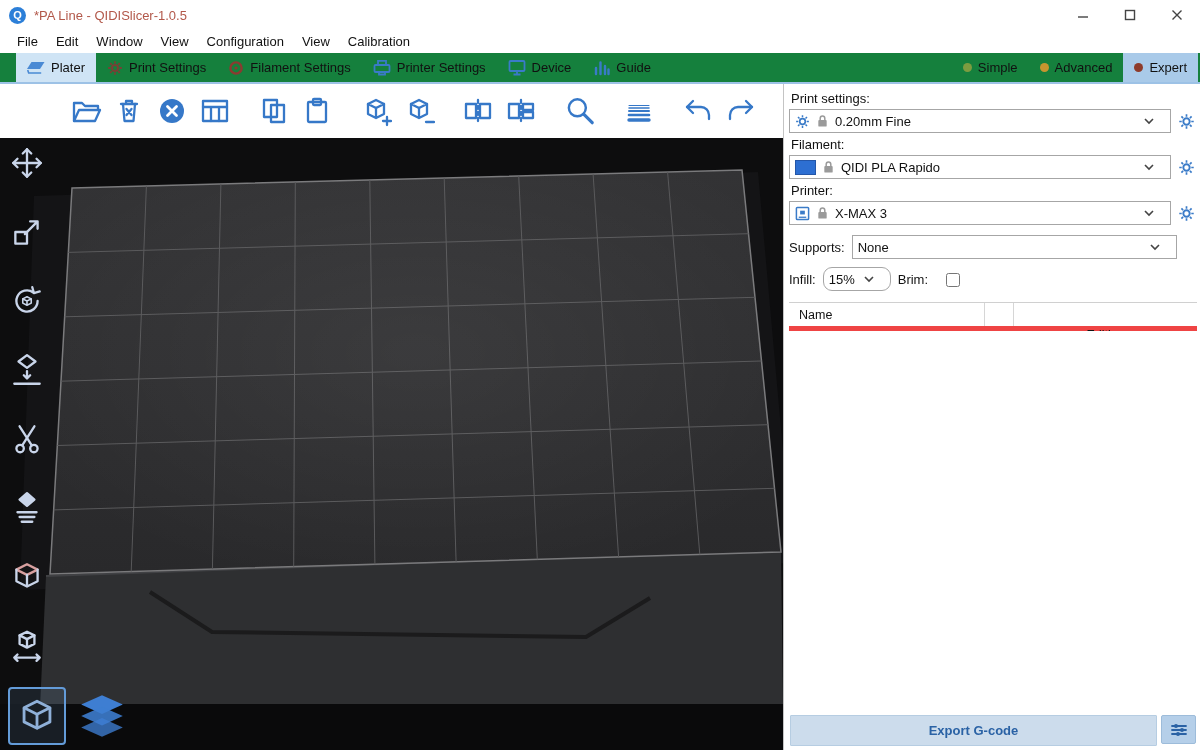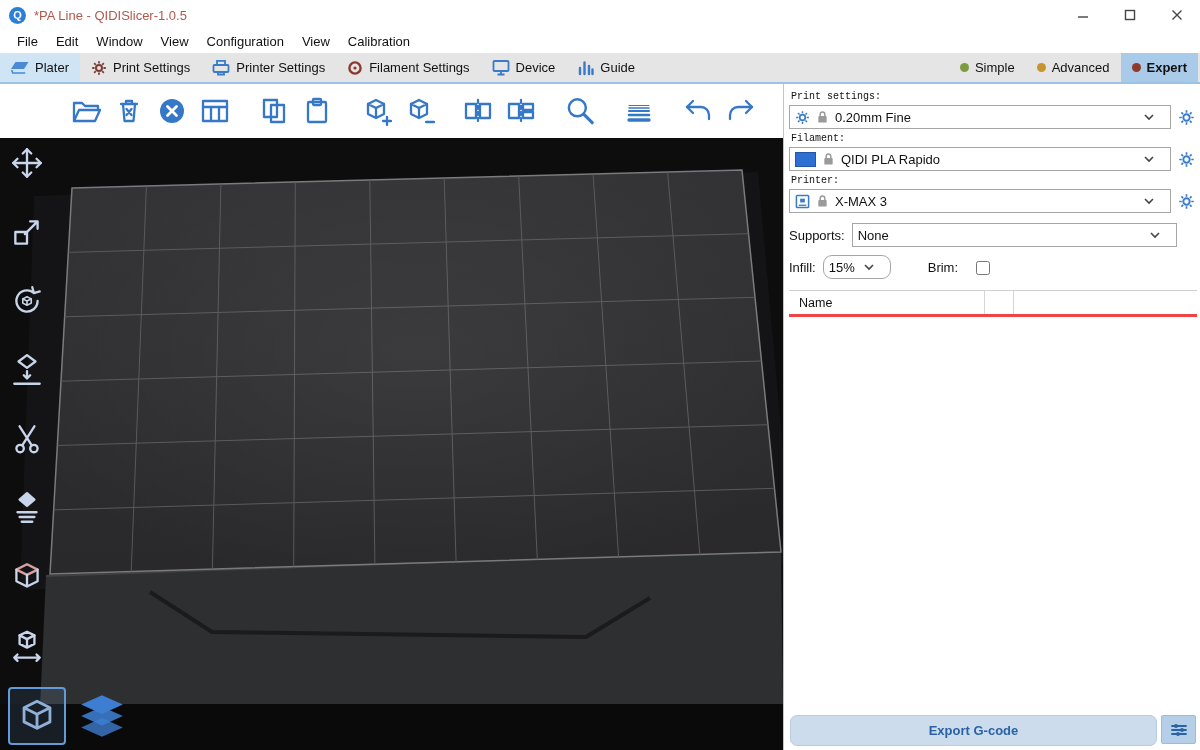--- a/index.html
+++ b/index.html
@@ -6,61 +6,61 @@
   body{width:1200px;height:750px;overflow:hidden;background:#fff;
        font-family:"Liberation Sans",sans-serif;font-size:13px;color:#111;}
   .titlebar{height:30px;display:flex;align-items:center;padding-left:9px;background:#fff;}
   .app-icon{width:17px;height:17px;border-radius:50%;background:#2c7fd8;color:#fff;
             display:flex;align-items:center;justify-content:center;font-size:11px;font-weight:bold;margin-right:8px;}
   .title-text{font-size:13px;color:#b2584a;}
   .win-controls{margin-left:auto;display:flex;height:100%;}
   .win-btn{width:47px;height:100%;display:flex;align-items:center;justify-content:center;}
   .menubar{height:23px;display:flex;align-items:center;padding-left:8px;}
   .menu-item{padding:0 9px;cursor:default;}
-  .tabbar{height:29px;display:flex;align-items:stretch;border-bottom:2px solid #9dc2e6;background:#e5e5e5;padding-left:0;}
+  .tabbar{height:29px;display:flex;align-items:stretch;border-bottom:2px solid #9dc2e6;background:#15803d;padding-left:16px;}
   .tab{display:flex;align-items:center;gap:6px;padding:0 11px;white-space:nowrap;}
   .tab.selected{background:#cfe4f5;}
   .modes{margin-left:auto;display:flex;align-items:stretch;padding-right:2px;}
   .mode{display:flex;align-items:center;gap:6px;padding:0 11px;}
-  .mode.selected{background:#a9cae9;font-weight:bold;}
+  .mode.selected{background:#a9cae9;font-weight:normal;}
   .dot{width:9px;height:9px;border-radius:50%;}
   .main{display:flex;height:666px;}
   .viewport{width:783px;position:relative;background:#0d0d0e;flex:none;}
   .top-toolbar{height:54px;background:#fff;display:flex;align-items:center;padding-left:66px;gap:3px;}
   .tb-btn{width:40px;height:40px;display:flex;align-items:center;justify-content:center;}
   .tb-gap{width:13px;}
   .scene{position:absolute;top:54px;left:0;width:783px;height:612px;}
   .left-toolbar{position:absolute;left:4px;top:56px;display:flex;flex-direction:column;gap:23px;z-index:3;}
   .lt-btn{width:46px;height:46px;display:flex;align-items:center;justify-content:center;}
   .view-switch{position:absolute;left:8px;bottom:5px;display:flex;align-items:center;gap:9px;z-index:3;}
   .vs-btn{width:54px;height:54px;display:flex;align-items:center;justify-content:center;border-radius:4px;}
   .vs-btn.active{border:2px solid #639bd8;background:rgba(130,180,230,0.12);}
   .sidebar{flex:1;border-left:1px solid #c4c4c4;background:#fff;display:flex;flex-direction:column;
            padding:5px 3px 3px 5px;box-sizing:border-box;}
-  .sb-label{font-size:10px;margin:2px 0 3px 2px;font-family:Liberation Mono, monospace;}
+  .sb-label{font-size:13px;margin:2px 0 3px 2px;}
   .preset-row{display:flex;align-items:center;gap:5px;margin-bottom:2px;}
   .combo{flex:1;height:24px;border:1px solid #a6a6a6;display:flex;align-items:center;
          padding:0 16px 0 5px;gap:6px;background:#fff;box-sizing:border-box;}
   .combo-text{font-size:13px;}
   .combo-arrow{margin-left:auto;display:flex;align-items:center;}
   .gear-btn{width:21px;height:24px;display:flex;align-items:center;justify-content:center;}
   .swatch{width:19px;height:13px;border:1px solid #2456a8;}
   .opts-row{display:flex;align-items:center;margin-top:8px;gap:7px;}
   .supports-combo{margin-right:20px;}
   .infill-combo{flex:none;width:68px;border-radius:9px;}
-  .brim-wrap{display:flex;align-items:flex-end;gap:18px;margin-left:30px;}
+  .brim-wrap{display:flex;align-items:flex-end;gap:18px;}
   .brim-check{width:14px;height:14px;margin:0;}
   .object-table{margin-top:11px;flex:1;display:flex;flex-direction:column;border-top:1px solid #d0d0d0;}
-  .table-header{display:flex;height:23px;border-bottom:3px solid #ef4444;font-size:12.5px;align-items:stretch;}
+  .table-header{display:flex;height:23px;border-bottom:5px solid #ef4444;font-size:12.5px;align-items:stretch;}
   .th-name{width:196px;display:flex;align-items:center;padding-left:10px;border-right:1px solid #d6d6d6;box-sizing:border-box;}
   .th-mid{width:28px;border-right:1px solid #d6d6d6;}
   .th-editing{flex:1;display:flex;align-items:center;justify-content:center;margin-top:32px;}
   .table-body{flex:1;background:#fff;}
   .export-row{display:flex;gap:4px;padding:3px 1px 1px 1px;}
-  .export-btn{flex:1;height:29px;background:#ccdcec;border:1px solid #b6cde2;border-radius:7px;
+  .export-btn{flex:1;height:29px;background:#ccdcec;border:1px solid #b6cde2;border-radius:1px;
               display:flex;align-items:center;justify-content:center;color:#2a62a5;font-weight:bold;font-size:13px;}
   .export-aux{width:35px;height:29px;background:#b5cfe9;border:1px solid #9dbcda;border-radius:2px;
               display:flex;align-items:center;justify-content:center;box-sizing:border-box;}
   svg{display:block;}
   .ic{stroke:#3678c8;fill:none;stroke-width:2.3;stroke-linecap:round;stroke-linejoin:round;}
   .icl{stroke:#c9d5ea;fill:none;stroke-width:2.2;stroke-linecap:round;stroke-linejoin:round;}
 </style>
 </head>
 <body>
 
@@ -105,32 +105,32 @@
     <span>Plater</span>
   </div>
   <div class="tab">
     <svg width="16" height="16" viewBox="0 0 16 16">
       <circle cx="8" cy="8" r="3" fill="none" stroke="#7a3f35" stroke-width="2"></circle>
       <path d="M8 1.2v2.3M8 12.5v2.3M1.2 8h2.3M12.5 8h2.3M3.2 3.2l1.6 1.6M11.2 11.2l1.6 1.6M12.8 3.2l-1.6 1.6M4.8 11.2l-1.6 1.6" stroke="#7a3f35" stroke-width="1.8"></path>
     </svg>
     <span>Print Settings</span>
   </div>
   <div class="tab">
+    <svg width="16" height="16" viewBox="0 0 16 16">
+      <circle cx="8" cy="8" r="5.6" fill="none" stroke="#8a3a30" stroke-width="2.4"></circle>
+      <circle cx="8" cy="8" r="1.6" fill="#8a3a30"></circle>
+    </svg>
+    <span>Filament Settings</span>
+  </div>
+  <div class="tab">
     <svg width="18" height="17" viewBox="0 0 18 17">
       <rect x="1.5" y="6" width="15" height="7" rx="1" fill="none" stroke="#3a7bc8" stroke-width="1.8"></rect>
       <path d="M5 6V1.8h8V6M6 13v2.5h6V13" fill="none" stroke="#3a7bc8" stroke-width="1.8"></path>
     </svg>
     <span>Printer Settings</span>
-  </div>
-  <div class="tab">
-    <svg width="16" height="16" viewBox="0 0 16 16">
-      <circle cx="8" cy="8" r="5.6" fill="none" stroke="#8a3a30" stroke-width="2.4"></circle>
-      <circle cx="8" cy="8" r="1.6" fill="#8a3a30"></circle>
-    </svg>
-    <span>Filament Settings</span>
   </div>
   <div class="tab">
     <svg width="18" height="17" viewBox="0 0 18 17">
       <rect x="1.5" y="2" width="15" height="10" rx="1" fill="none" stroke="#3a7bc8" stroke-width="1.8"></rect>
       <path d="M9 12v3M5.5 15.5h7" stroke="#3a7bc8" stroke-width="1.8"></path>
     </svg>
     <span>Device</span>
   </div>
   <div class="tab">
     <svg width="17" height="16" viewBox="0 0 17 16">

